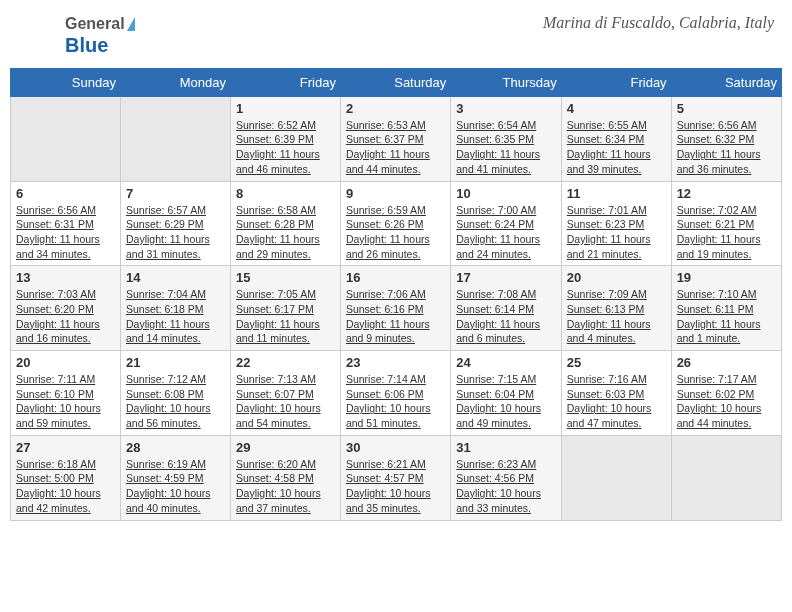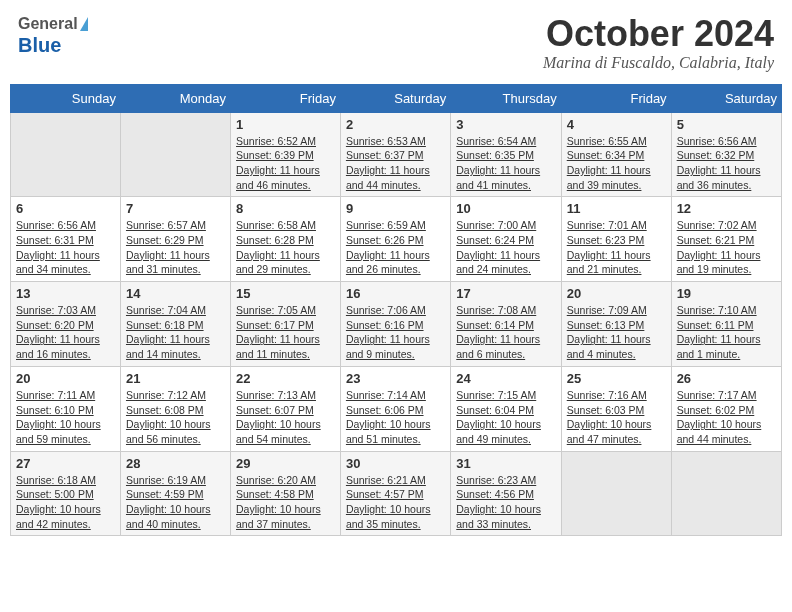--- a/index.html
+++ b/index.html
@@ -9,20 +9,21 @@
       width: 792px;
       min-height: 612px;
       padding: 10px;
     }
     .header {
       display: flex;
       justify-content: space-between;
       align-items: flex-start;
       margin-bottom: 8px;
       padding: 4px 8px;
+      margin-left: 47px;
     }
     .logo {
       display: flex;
       flex-direction: column;
       font-size: 18px;
       font-weight: bold;
       color: #333;
       line-height: 1.1;
     }
     .logo-general { color: #555; font-size: 16px; }
@@ -97,21 +98,20 @@
 <body>
 
 <div class="header">
   <div class="logo">
     <div>
       <span class="logo-general">General</span><span class="logo-icon"></span>
     </div>
     <div class="logo-blue">Blue</div>
   </div>
   <div class="title-section">
-    <div class="month-title">October 2024</div>
     <div class="location">Marina di Fuscaldo, Calabria, Italy</div>
   </div>
 </div>
 
 <table>
   <thead>
     <tr>
     <th>Sunday</th>
         <th>Monday</th>
         <th>Friday</th>

